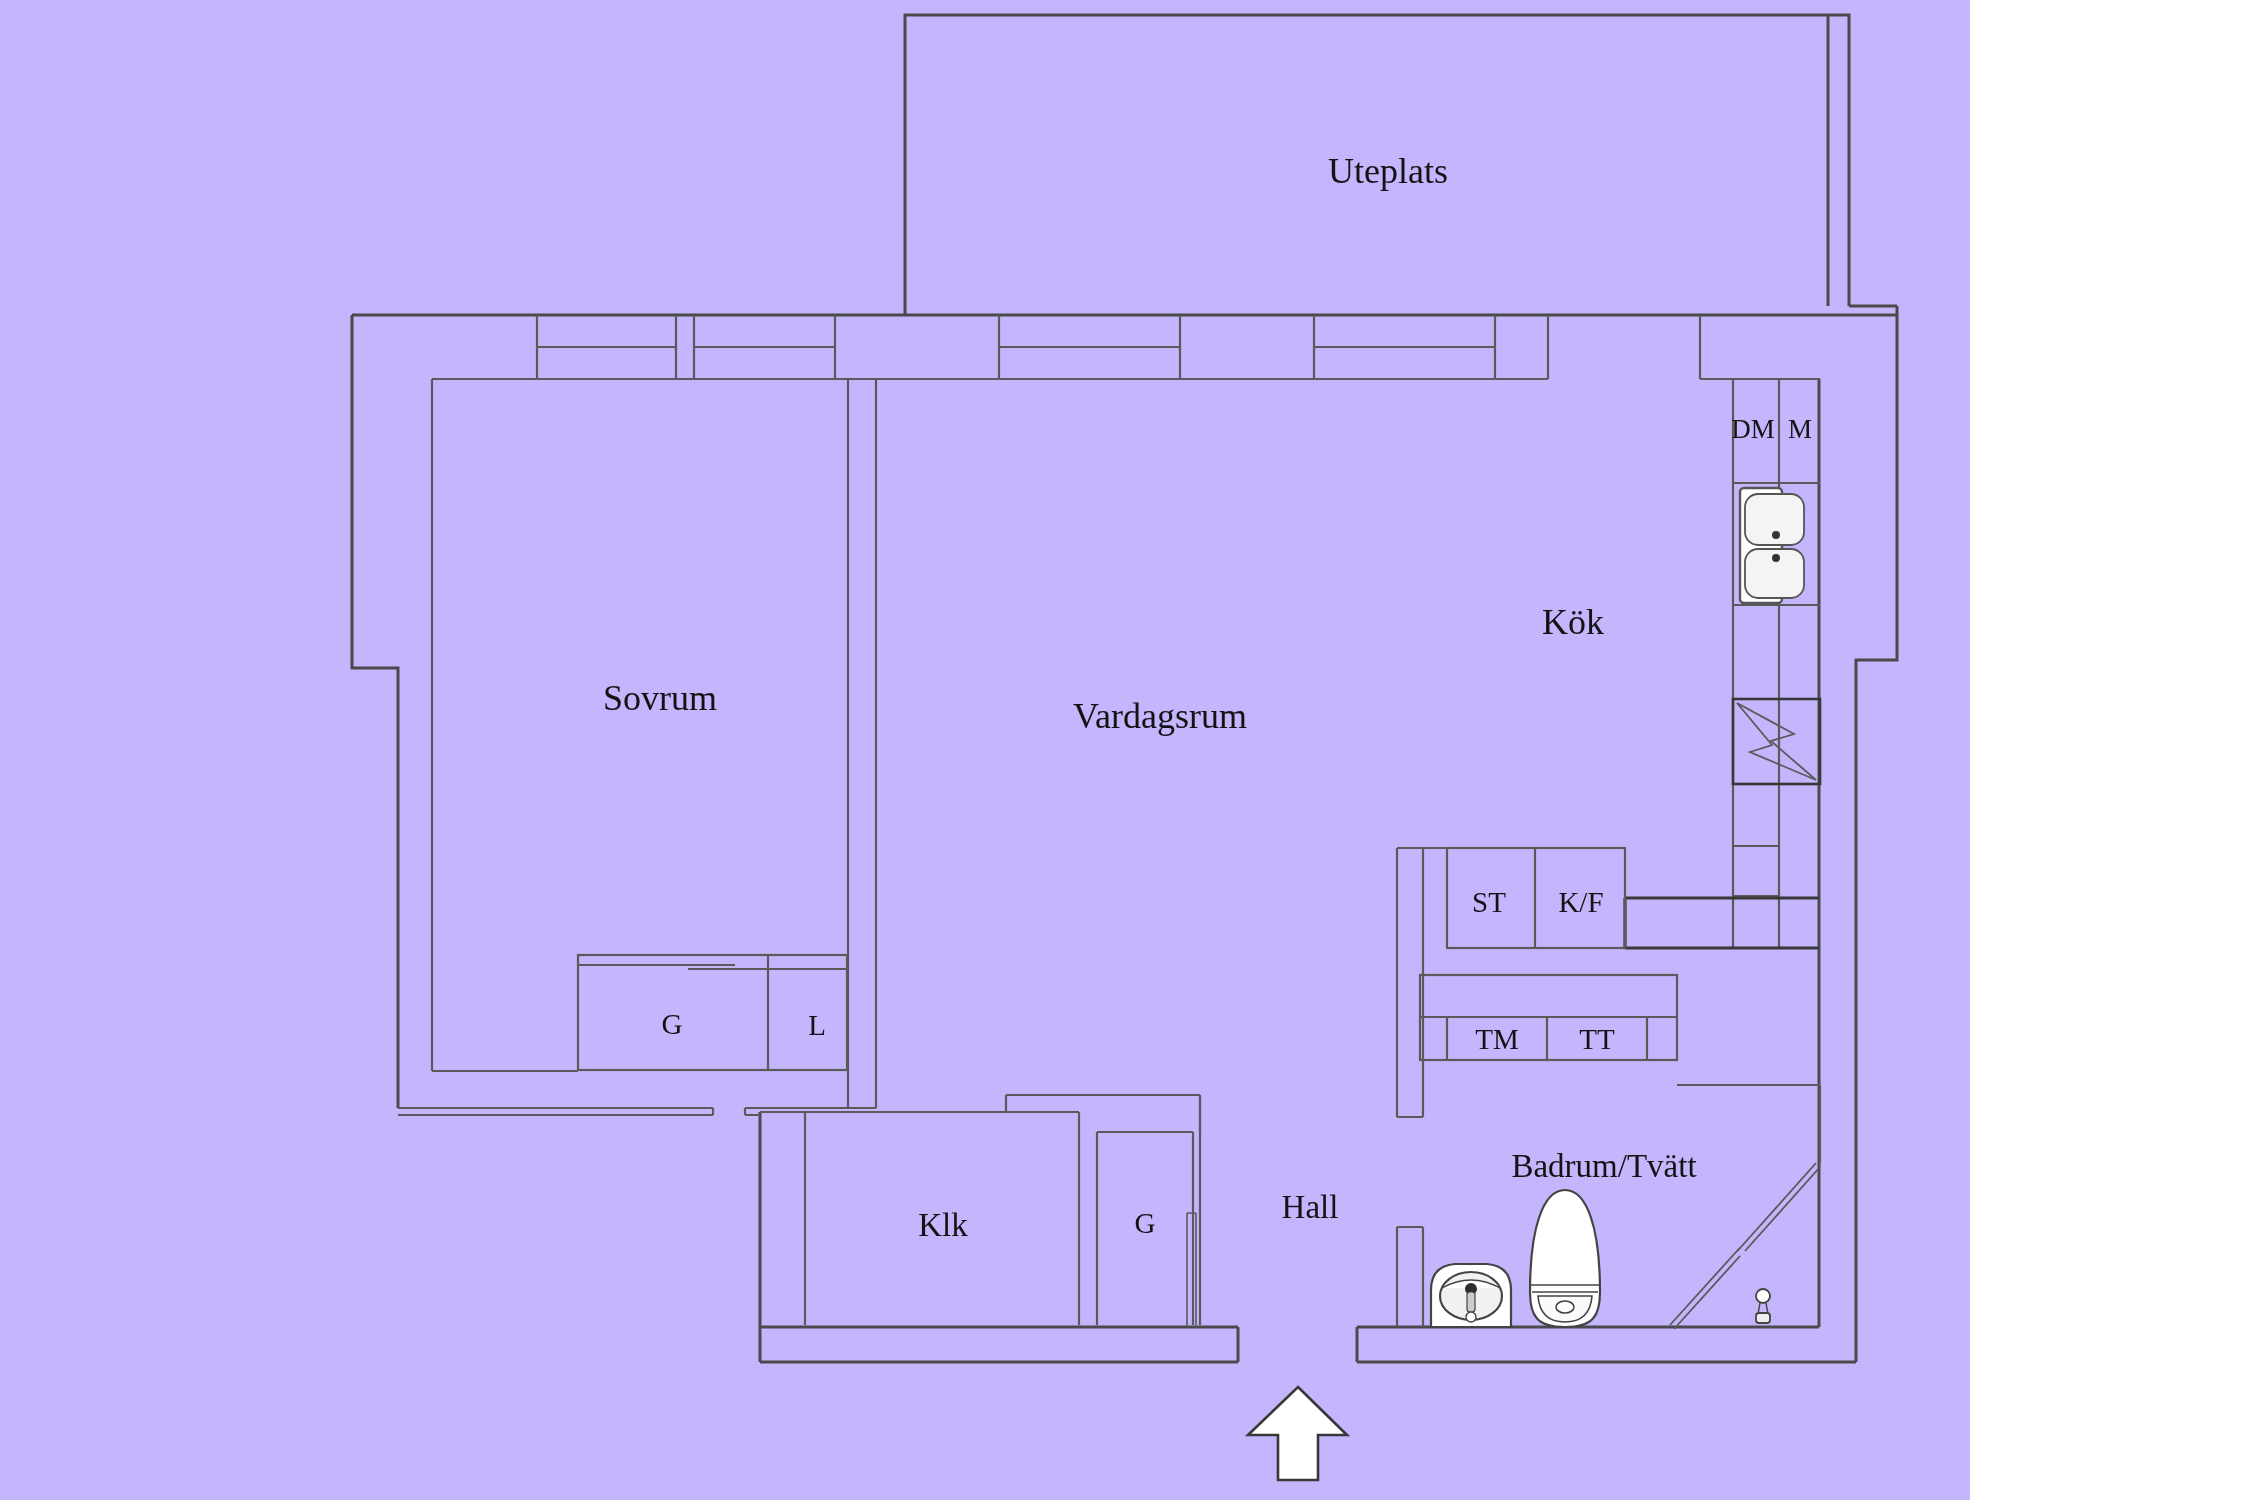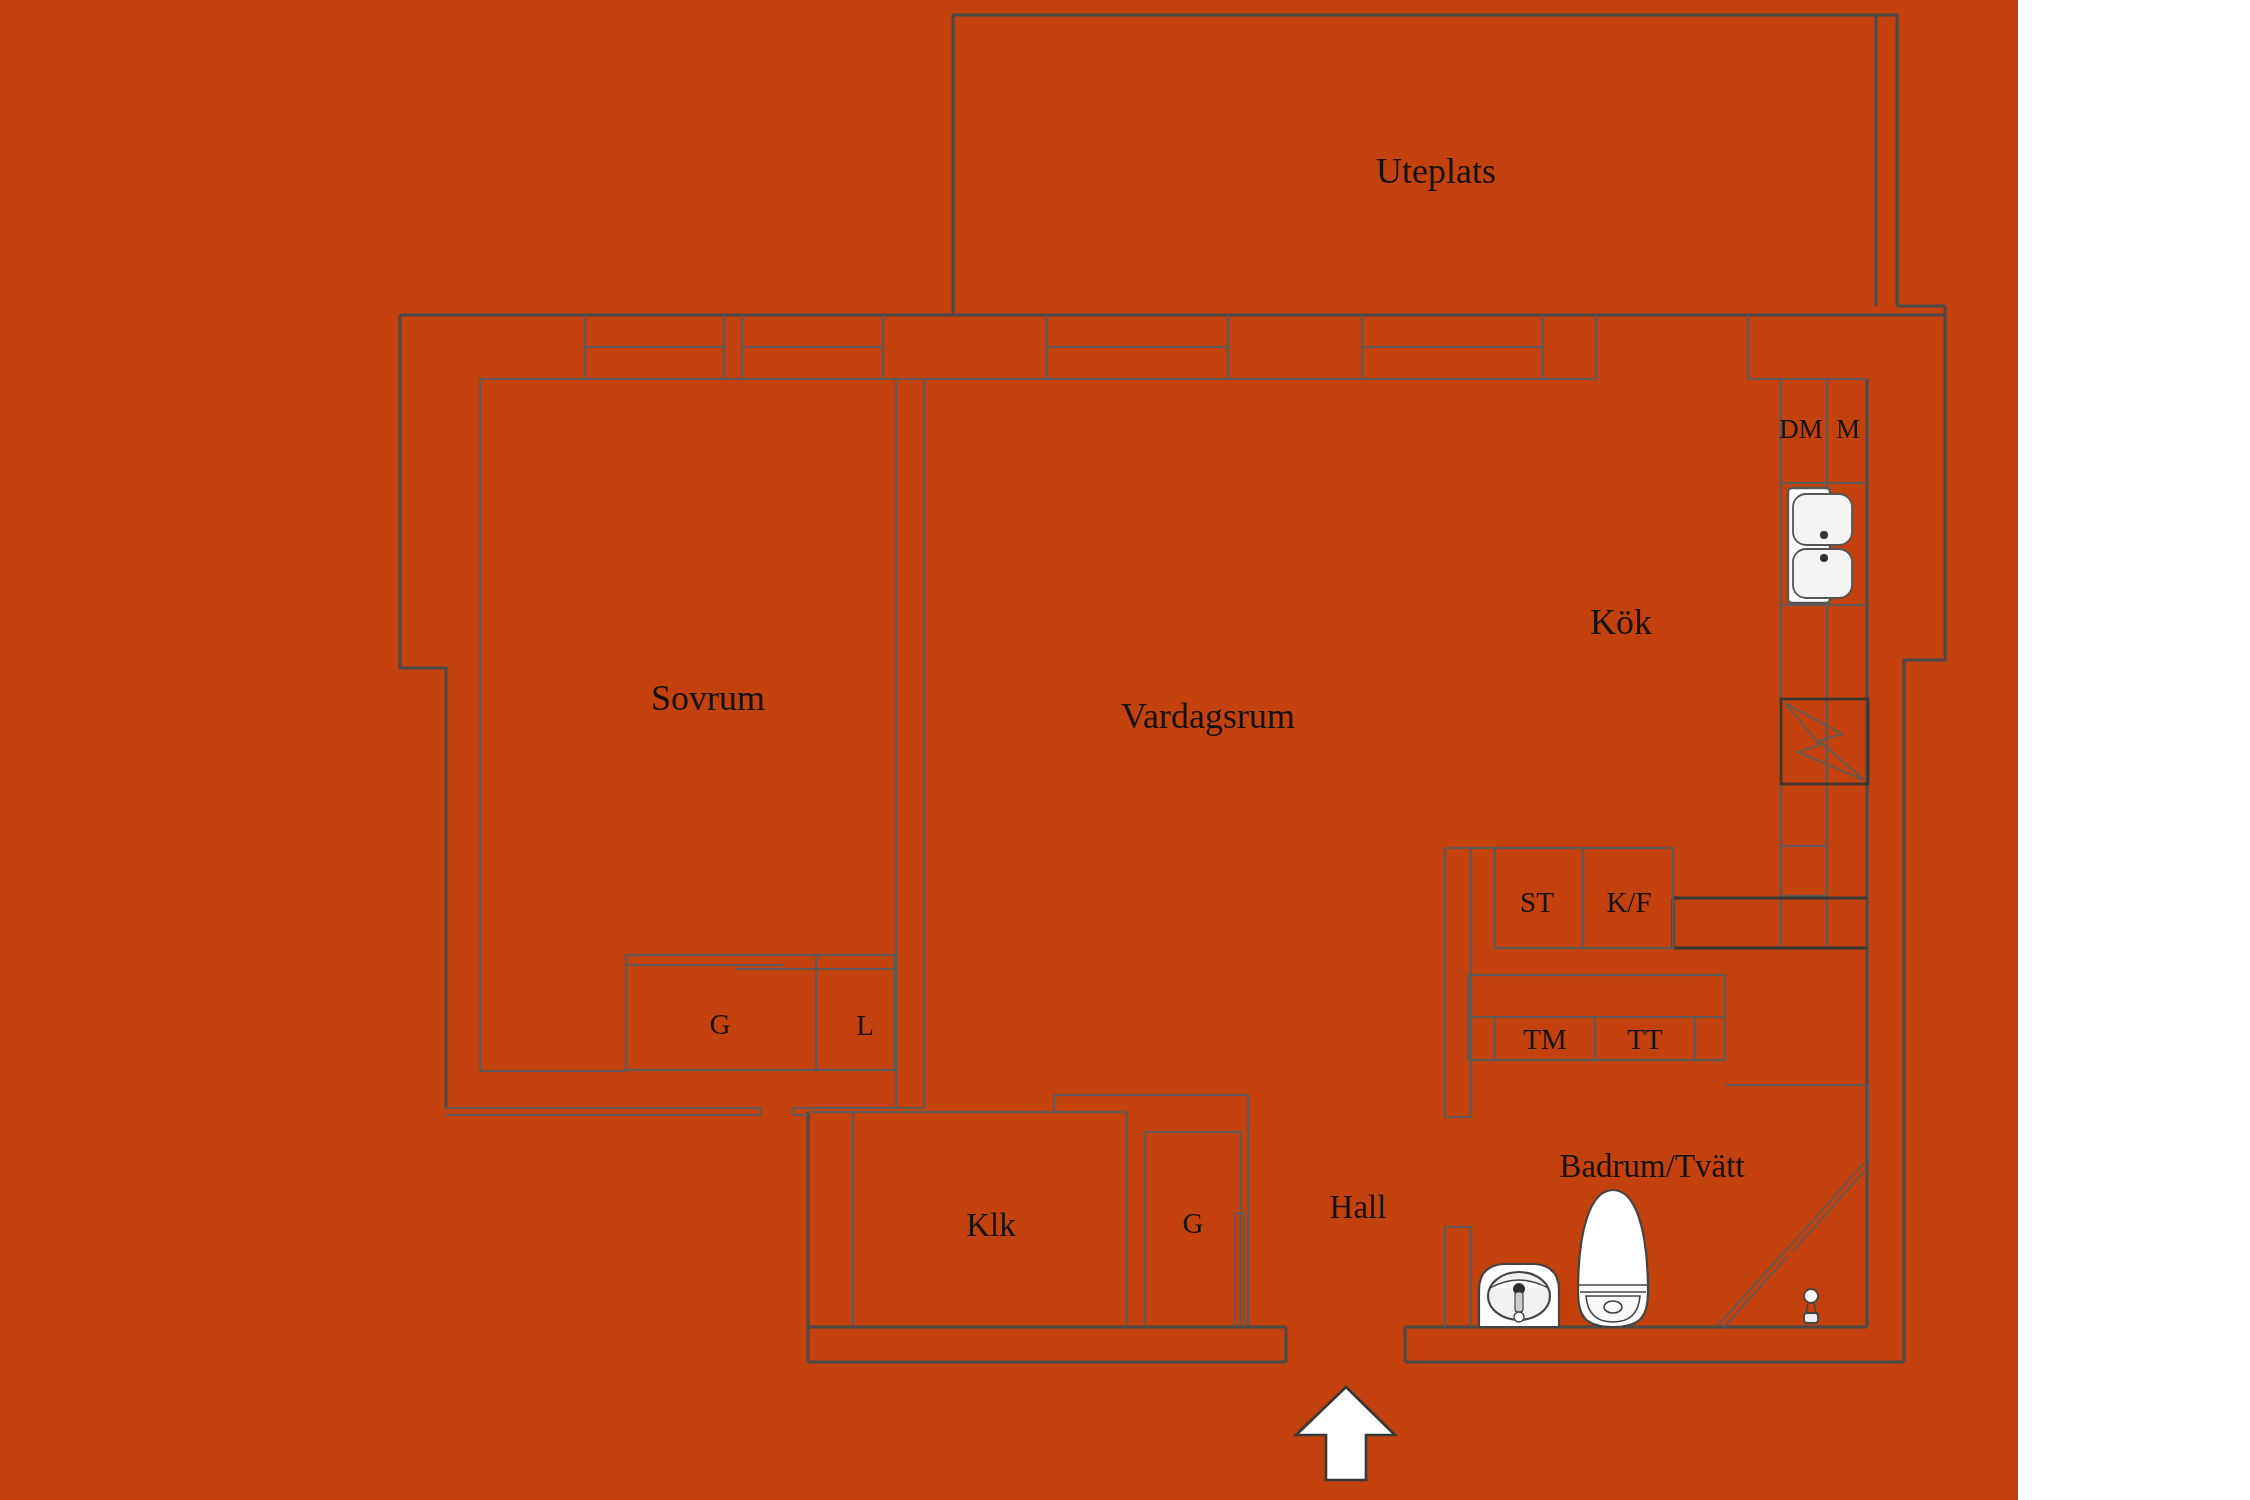--- a/index.html
+++ b/index.html
@@ -1,17 +1,17 @@
 <!DOCTYPE html>
 <html><head>
 <meta charset="utf-8">
 <style>
   html,body{margin:0;padding:0;background:#ffffff;}
-  #stage{position:relative;width:1970px;height:1500px;background:#c2410c;overflow:hidden;
-         font-family:"Liberation Serif","DejaVu Serif",serif;padding-left:48px;}
+  #stage{position:relative;width:1970px;height:1500px;background:#c4b5fd;overflow:hidden;
+         font-family:"Liberation Serif","DejaVu Serif",serif;}
   svg{display:block;}
   text{font-family:"Liberation Serif","DejaVu Serif",serif;fill:#131313;}
   .room-lbl{font-size:36px;}
   .room-lbl-sm{font-size:33px;}
   .fix-lbl{font-size:29px;}
   .fix-lbl-sm{font-size:27px;}
 </style>
 </head>
 <body>
 

